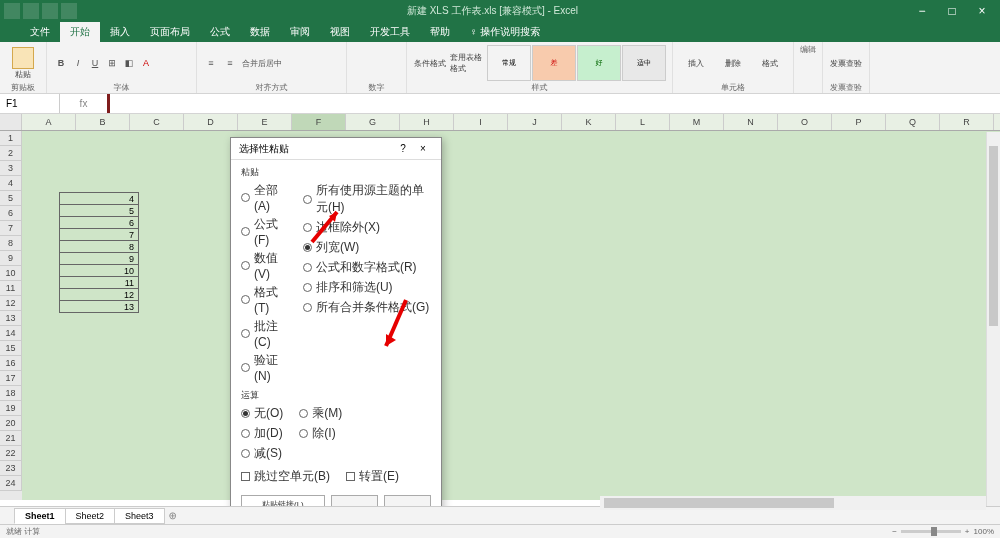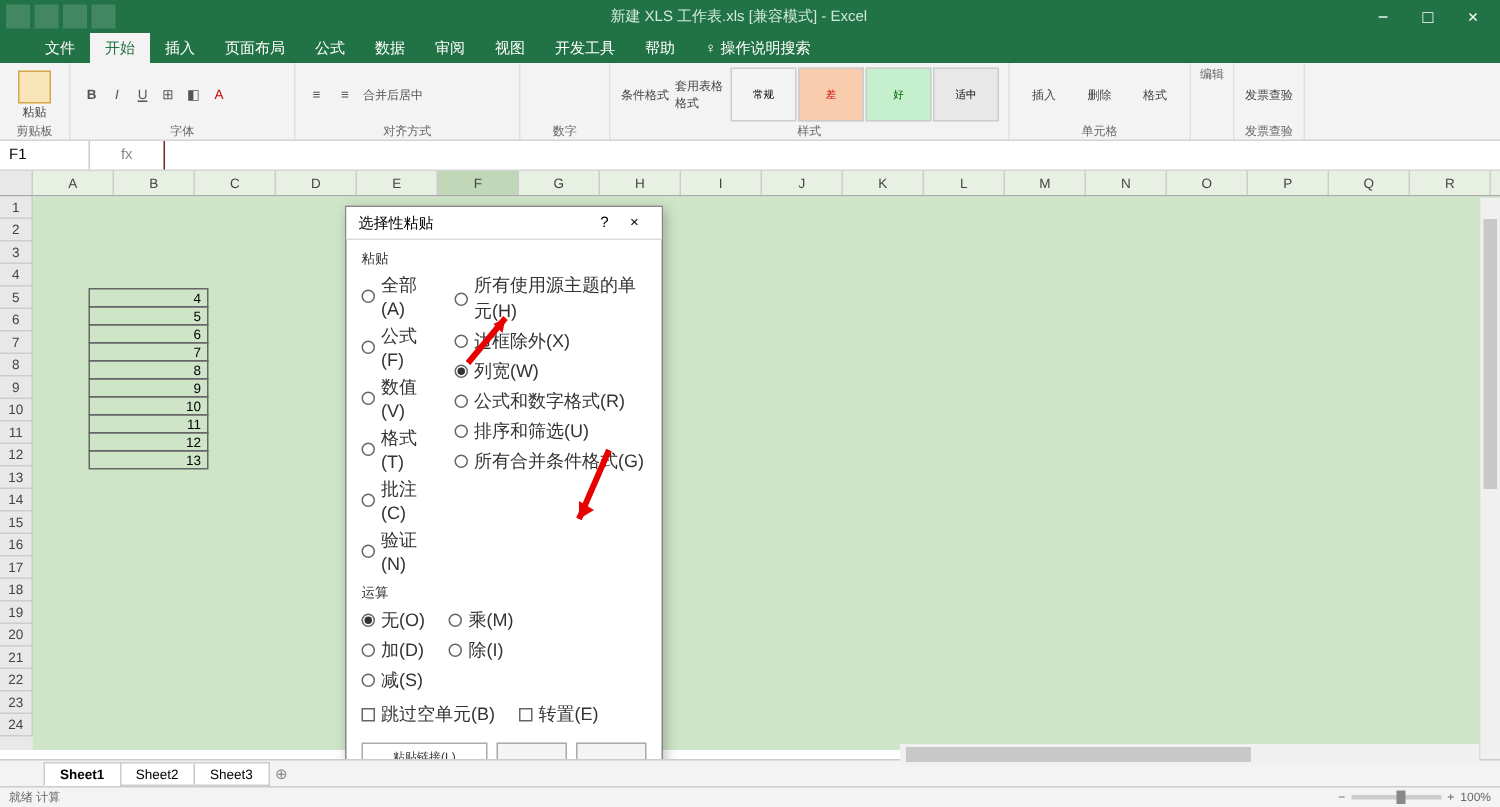--- a/index.html
+++ b/index.html
@@ -29,21 +29,21 @@
     .font-row { display: flex; gap: 1px; }
     .style-gallery { display: flex; gap: 1px; }
     .style-cell { width: 44px; height: 36px; border: 1px solid #ccc; font-size: 7px; display: flex; align-items: center; justify-content: center; }
     .style-cell.g2 { background: #f8cbad; color: #c00; }
     .style-cell.g3 { background: #c6efce; color: #060; }
     .style-cell.g4 { background: #e8e8e8; }
     
     
     .fbar-row { height: 20px; display: flex; border-bottom: 1px solid #d4d4d4; }
     .namebox { width: 60px; border-right: 1px solid #ccc; padding: 2px 6px; font-size: 10px; display: flex; align-items: center; }
-    .fx-btns { width: 50px; display: flex; align-items: center; justify-content: center; gap: 4px; color: #888; border-right: 1px solid #7f1d1d; }
+    .fx-btns { width: 50px; display: flex; align-items: center; justify-content: center; gap: 4px; color: #888; border-right: 3px solid #7f1d1d; }
     .formula-input { flex: 1; padding: 2px 6px; }
     
     
     .grid-wrap { position: relative; height: 386px; }
     .col-headers { height: 17px; display: flex; background: #e8f0e4; border-bottom: 1px solid #aaa; }
     .corner { width: 22px; border-right: 1px solid #ccc; background: #e8e8e8; }
     .colh { width: 54px; border-right: 1px solid #ccc; text-align: center; font-size: 9px; line-height: 17px; color: #444; }
     .colh.sel { background: #c0d8b8; }
     .grid-body { display: flex; height: 369px; }
     .row-headers { width: 22px; background: #e8e8e8; }
@@ -70,21 +70,21 @@
     .chk { width: 9px; height: 9px; border: 1px solid #666; flex-shrink: 0; }
     .dlg-buttons { display: flex; gap: 6px; margin-top: 10px; }
     .dlg-btn { flex: 1; height: 35px; border: 1px solid #aaa; background: #f4f4f4; font-size: 9px; display: flex; align-items: center; justify-content: center; font-weight: bold; }
     .link-btn { height: 18px; border: 1px solid #aaa; padding: 0 20px; font-size: 8px; display: flex; align-items: center; }
     
     
     .arrow1 { position: absolute; left: 307px; top: 204px; width: 40px; height: 40px; pointer-events: none; }
     .arrow2 { position: absolute; left: 378px; top: 294px; width: 40px; height: 58px; pointer-events: none; }
     
     
-    .sheettabs { position: absolute; bottom: 14px; left: 0; right: 0; height: 18px; display: flex; align-items: center; background: #f3f3f3; border-top: 1px solid #ccc; padding-left: 29px; gap: 0; }
+    .sheettabs { position: absolute; bottom: 14px; left: 0; right: 0; height: 18px; display: flex; align-items: center; background: #f3f3f3; border-top: 1px solid #ccc; padding-left: 14px; gap: 0; }
     .stab { padding: 2px 10px; font-size: 9px; border: 1px solid #ccc; background: #fff; margin-right: -1px; }
     .stab.active { background: #fff; border-bottom: 1px solid #fff; font-weight: bold; }
     .stab-plus { width: 18px; text-align: center; color: #888; }
     
     
     .statusbar { position: absolute; bottom: 0; left: 0; right: 0; height: 14px; background: #f3f3f3; border-top: 1px solid #ccc; display: flex; align-items: center; padding: 0 6px; font-size: 8px; color: #666; gap: 43px; }
     .statusbar .spacer { flex: 1; }
     .zoom { display: flex; align-items: center; gap: 4px; }
     .zoom-slider { width: 60px; height: 3px; background: #ccc; position: relative; }
     .zoom-thumb { position: absolute; left: 50%; top: -3px; width: 6px; height: 9px; background: #888; }

